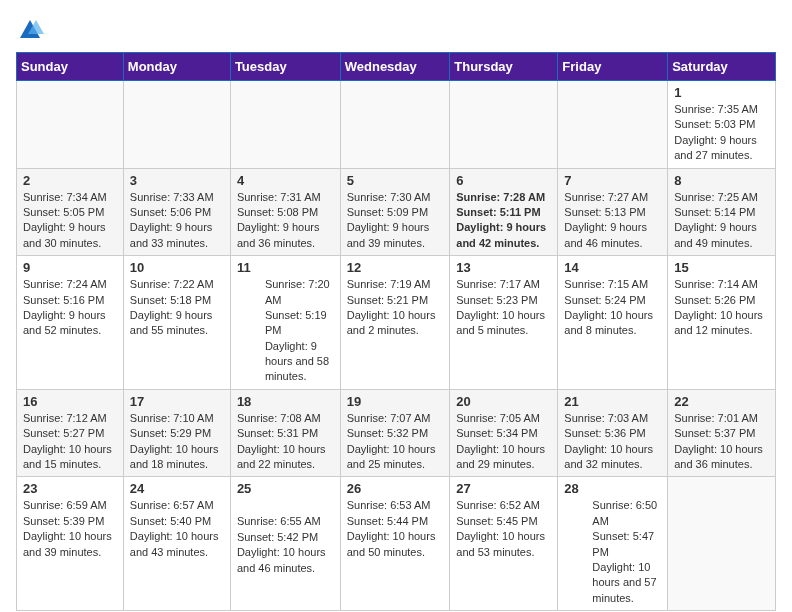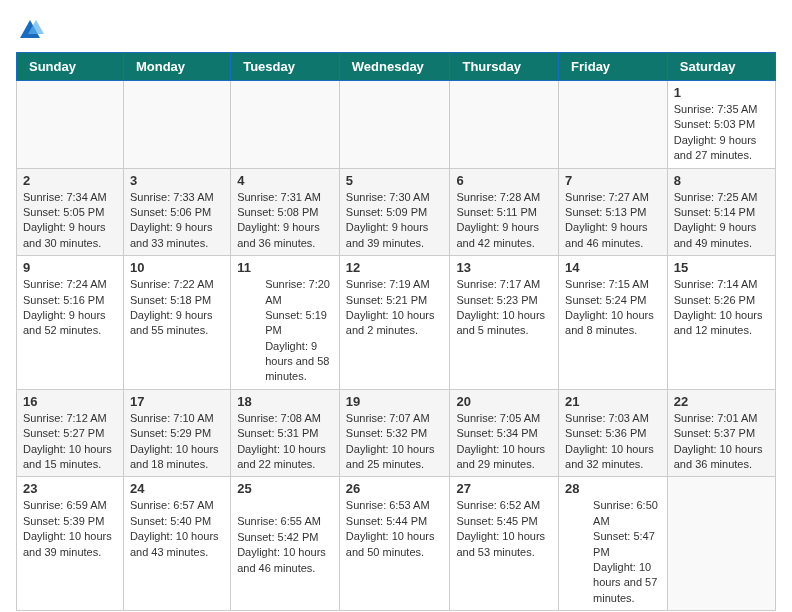--- a/index.html
+++ b/index.html
@@ -50,25 +50,25 @@
     }
     .location {
       font-size: 16px;
       color: #444;
     }
     .calendar {
       width: 100%;
       border-collapse: collapse;
     }
     .calendar th {
-      background: #0f766e;
+      background: #4c1d95;
       color: #fff;
       font-size: 13px;
       font-weight: bold;
-      padding: 6px 12px;
+      padding: 6px 4px;
       text-align: left;
       border: 1px solid #1a6bbd;
     }
     .calendar td {
       vertical-align: top;
       border: 1px solid #ccc;
       padding: 4px 6px;
       width: 113px;
       min-height: 80px;
       font-size: 10.5px;
@@ -162,21 +162,21 @@
 Daylight: 9 hours and 36 minutes.</div>
         </td>
         <td>
           <span class="day-num">5</span>
           <div class="day-info" style="white-space: pre-line;">Sunrise: 7:30 AM
 Sunset: 5:09 PM
 Daylight: 9 hours and 39 minutes.</div>
         </td>
         <td>
           <span class="day-num">6</span>
-          <div class="day-info" style="white-space: pre-line;">Sunrise: 7:28 AM
+          <div class="day-info" style="white-space: pre-line; font-weight: bold;">Sunrise: 7:28 AM
 Sunset: 5:11 PM
 Daylight: 9 hours and 42 minutes.</div>
         </td>
         <td>
           <span class="day-num">7</span>
           <div class="day-info" style="white-space: pre-line;">Sunrise: 7:27 AM
 Sunset: 5:13 PM
 Daylight: 9 hours and 46 minutes.</div>
         </td>
         <td>

